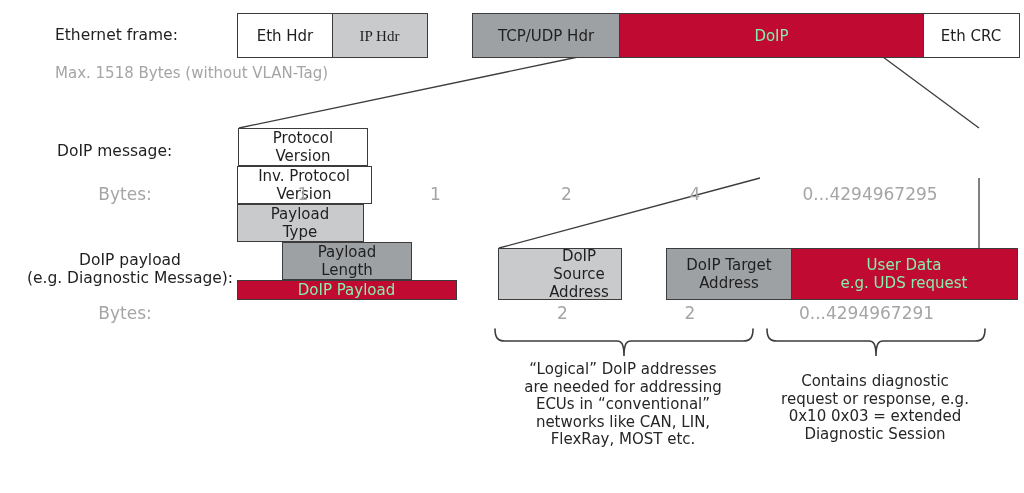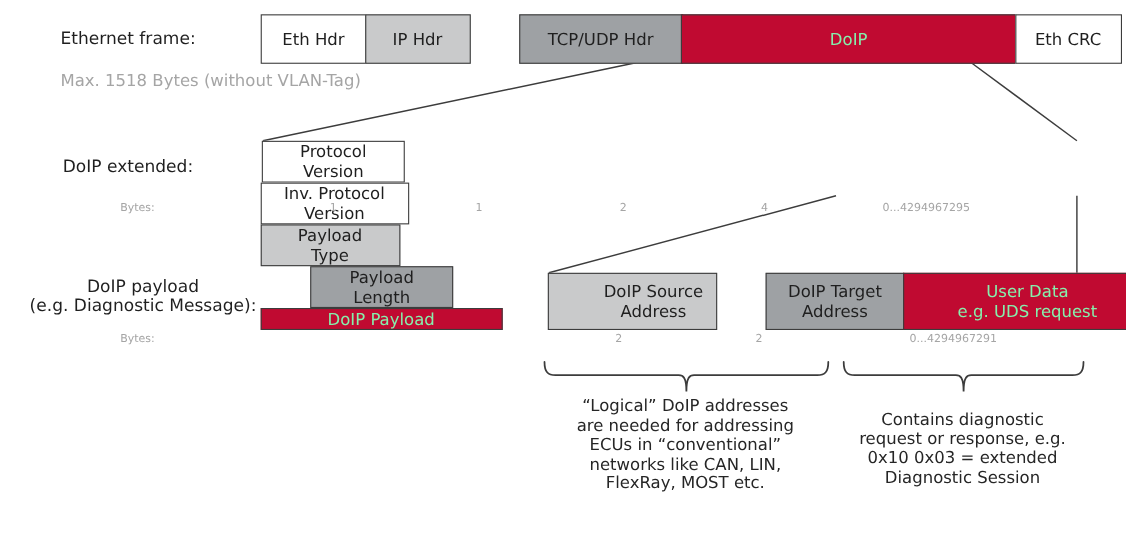--- a/index.html
+++ b/index.html
@@ -17,21 +17,21 @@
   .frame-row{position:absolute;display:flex;z-index:1;}
   .box{display:flex;align-items:center;justify-content:center;text-align:center;
        white-space:pre-line;font-size:15px;line-height:18px;color:var(--dark);
        box-sizing:border-box;border:1.5px solid var(--border);background:#fff;}
   .box + .box{margin-left:-1.5px;}
   .box.light{background:var(--light);}
   .box.mid{background:var(--mid);margin-left:44px;}
   .box.red{background:var(--red);color:#86efac;}
   .lbl{position:absolute;color:var(--dark);font-size:15.5px;line-height:17px;z-index:1;}
   .sublbl{position:absolute;color:var(--gray);font-size:15px;z-index:1;}
-  .bytes{position:absolute;color:var(--gray);font-size:10px;text-align:center;z-index:1;}
+  .bytes{position:absolute;color:var(--gray);font-size:17px;text-align:center;z-index:1;}
   .center{text-align:center;}
   .note{position:absolute;text-align:center;white-space:pre-line;
         font-size:15px;line-height:17.5px;color:#262626;z-index:1;}
 </style>
 </head>
 <body>
 
 <div class="canvas">
 
   <svg class="overlay" viewBox="0 0 1024 493" xmlns="http://www.w3.org/2000/svg">
@@ -41,52 +41,52 @@
     <line x1="979" y1="178" x2="979" y2="248" stroke="#3c3c3c" stroke-width="1.3"></line>
     <path fill="none" stroke="#3c3c3c" stroke-width="1.6" stroke-linecap="round" d="M495,329 C495,338 498,341 505,341 L617,341 C621,341 624,343 624,356 C624,343 627,341 631,341 L743,341 C750,341 753,338 753,329"></path>
     <path fill="none" stroke="#3c3c3c" stroke-width="1.6" stroke-linecap="round" d="M767,329 C767,338 770,341 777,341 L869,341 C873,341 876,343 876,356 C876,343 879,341 883,341 L975,341 C982,341 985,338 985,329"></path>
   </svg>
 
   <div class="lbl" style="left:55px;top:27px;">Ethernet frame:</div>
   <div class="sublbl" style="left:55px;top:64px;">Max. 1518 Bytes (without VLAN-Tag)</div>
 
   <div class="frame-row" style="left:237px;top:13px;height:45px;">
     <div class="box white" style="width:96px;">Eth Hdr</div>
-    <div class="box light" style="width:96px;">IP Hdr</div>
+    <div class="box light" style="width:96px;font-family:Liberation Serif, serif;">IP Hdr</div>
     <div class="box mid" style="width:149px;">TCP/UDP Hdr</div>
     <div class="box red" style="width:305px;">DoIP</div>
     <div class="box white" style="width:97px;">Eth CRC</div>
   </div>
 
-  <div class="lbl" style="left:57px;top:143px;">DoIP extended:</div>
+  <div class="lbl" style="left:57px;top:143px;">DoIP message:</div>
 
   <div class="frame-row" style="left:238px;top:128px;height:50px;flex-direction:column;">
     <div class="box white" style="width:130px;">Protocol
 Version</div>
     <div class="box white" style="width:135px;">Inv. Protocol
 Version</div>
     <div class="box light" style="width:127px;">Payload
 Type</div>
     <div class="box mid" style="width:130px;">Payload
 Length</div>
     <div class="box red" style="width:220px;">DoIP Payload</div>
   </div>
 
   <div class="bytes" style="left:85px;top:184px;width:80px;">Bytes:</div>
   <div class="bytes" style="left:238px;top:184px;width:130px;">1</div>
   <div class="bytes" style="left:368px;top:184px;width:135px;">1</div>
   <div class="bytes" style="left:503px;top:184px;width:127px;">2</div>
   <div class="bytes" style="left:630px;top:184px;width:130px;">4</div>
-  <div class="bytes" style="left:732px;top:184px;width:220px;">0...4294967295</div>
+  <div class="bytes" style="left:760px;top:184px;width:220px;">0...4294967295</div>
 
   <div class="lbl center" style="left:4px;top:252px;width:252px;white-space:pre-line;line-height:17.5px;">DoIP payload
 (e.g. Diagnostic Message):</div>
 
   <div class="frame-row" style="left:498px;top:248px;height:52px;">
-    <div class="box light" style="width:154px;padding-left:38px;">DoIP Source
+    <div class="box light" style="width:124px;padding-left:38px;">DoIP Source
 Address</div>
     <div class="box mid" style="width:126px;">DoIP Target
 Address</div>
     <div class="box red" style="width:227px;">User Data
 e.g. UDS request</div>
   </div>
 
   <div class="bytes" style="left:85px;top:303px;width:80px;">Bytes:</div>
   <div class="bytes" style="left:498px;top:303px;width:129px;">2</div>
   <div class="bytes" style="left:627px;top:303px;width:126px;">2</div>

